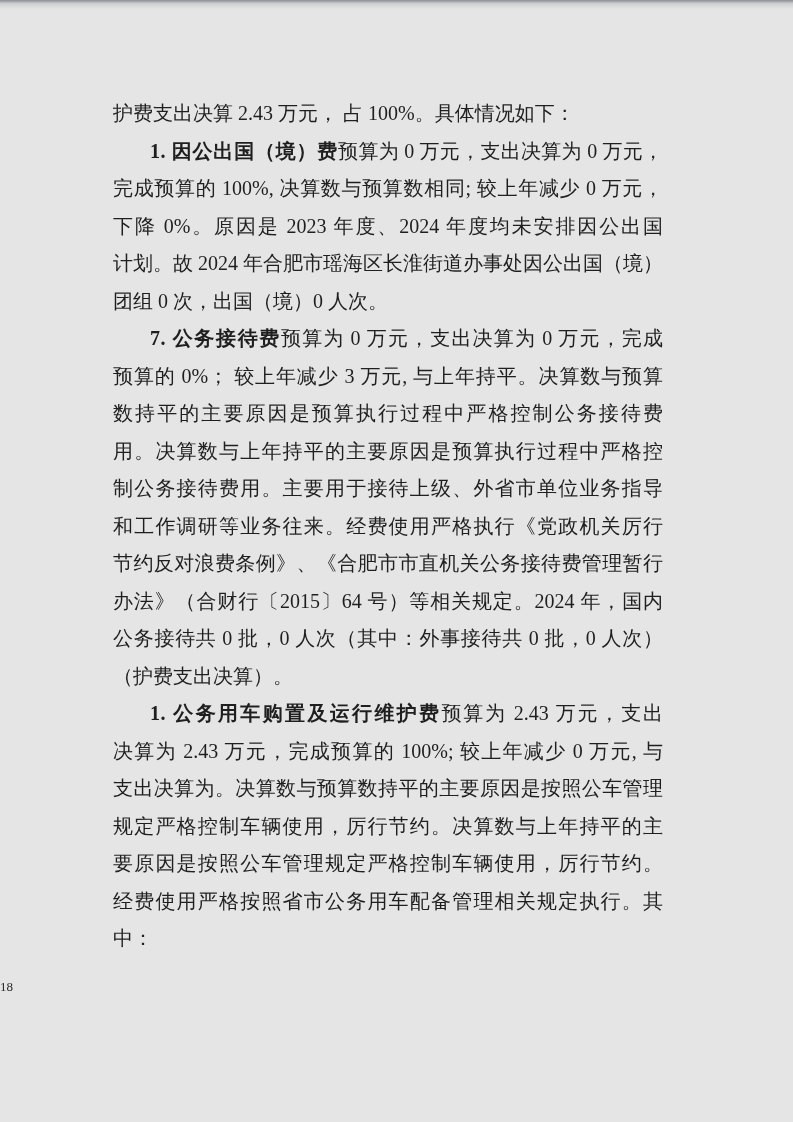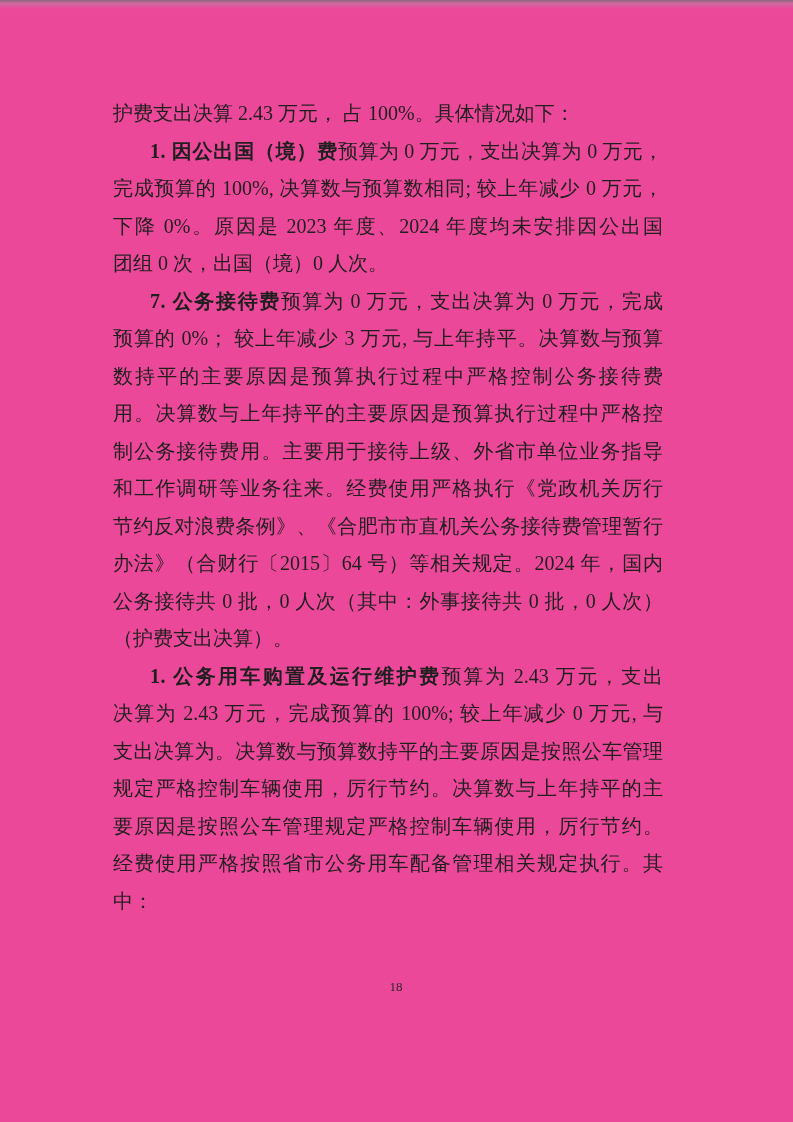--- a/index.html
+++ b/index.html
@@ -4,21 +4,21 @@
 <style>
   html, body {
     margin: 0;
     padding: 0;
     background: #ffffff;
   }
   .page {
     position: relative;
     width: 793px;
     height: 1122px;
-    background: #ec4899;
+    background: #e5e5e5;
     overflow: hidden;
     font-family: "Liberation Serif", "DejaVu Serif", serif;
   }
   
   .scan-edge {
     position: absolute;
     top: 0; left: 0; right: 0;
     height: 9px;
     background: linear-gradient(180deg, rgba(108,114,120,0.75) 0%, rgba(160,165,170,0.35) 40%, rgba(255,255,255,0) 100%);
     pointer-events: none;
@@ -52,38 +52,38 @@
   }
   .line b {
     font-weight: 700;
     letter-spacing: 0.5px;
   }
   .footer {
     position: absolute;
     left: 0;
     top: 977px;
     width: 792px;
-    text-align: center;
   }
   .pagenum {
     font-size: 13px;
     color: #2a2a2a;
     font-family: "Liberation Serif", "DejaVu Serif", serif;
   }
 </style>
 </head>
 <body>
 
 <div class="page">
   <div class="scan-edge"></div>
   <div class="content" id="content">
       <div class="line left">护费支出决算 2.43 万元， 占 100%。具体情况如下：</div>
       <div class="line justify indent"><b>1. 因公出国（境）费</b>预算为 0 万元，支出决算为 0 万元，</div>
       <div class="line justify">完成预算的 100%, 决算数与预算数相同; 较上年减少 0 万元，</div>
       <div class="line justify">下降 0%。原因是 2023 年度、2024 年度均未安排因公出国（境）</div>
+      <div class="line justify">计划。故 2024 年合肥市瑶海区长淮街道办事处因公出国（境）</div>
       <div class="line left">团组 0 次，出国（境）0 人次。</div>
       <div class="line justify indent"><b>7. 公务接待费</b>预算为 0 万元，支出决算为 0 万元，完成</div>
       <div class="line justify">预算的 0%； 较上年减少 3 万元, 与上年持平。决算数与预算</div>
       <div class="line justify">数持平的主要原因是预算执行过程中严格控制公务接待费</div>
       <div class="line justify">用。决算数与上年持平的主要原因是预算执行过程中严格控</div>
       <div class="line justify">制公务接待费用。主要用于接待上级、外省市单位业务指导</div>
       <div class="line justify">和工作调研等业务往来。经费使用严格执行《党政机关厉行</div>
       <div class="line justify">节约反对浪费条例》、《合肥市市直机关公务接待费管理暂行</div>
       <div class="line justify">办法》（合财行〔2015〕64 号）等相关规定。2024 年，国内</div>
       <div class="line justify">公务接待共 0 批，0 人次（其中：外事接待共 0 批，0 人次）</div>

